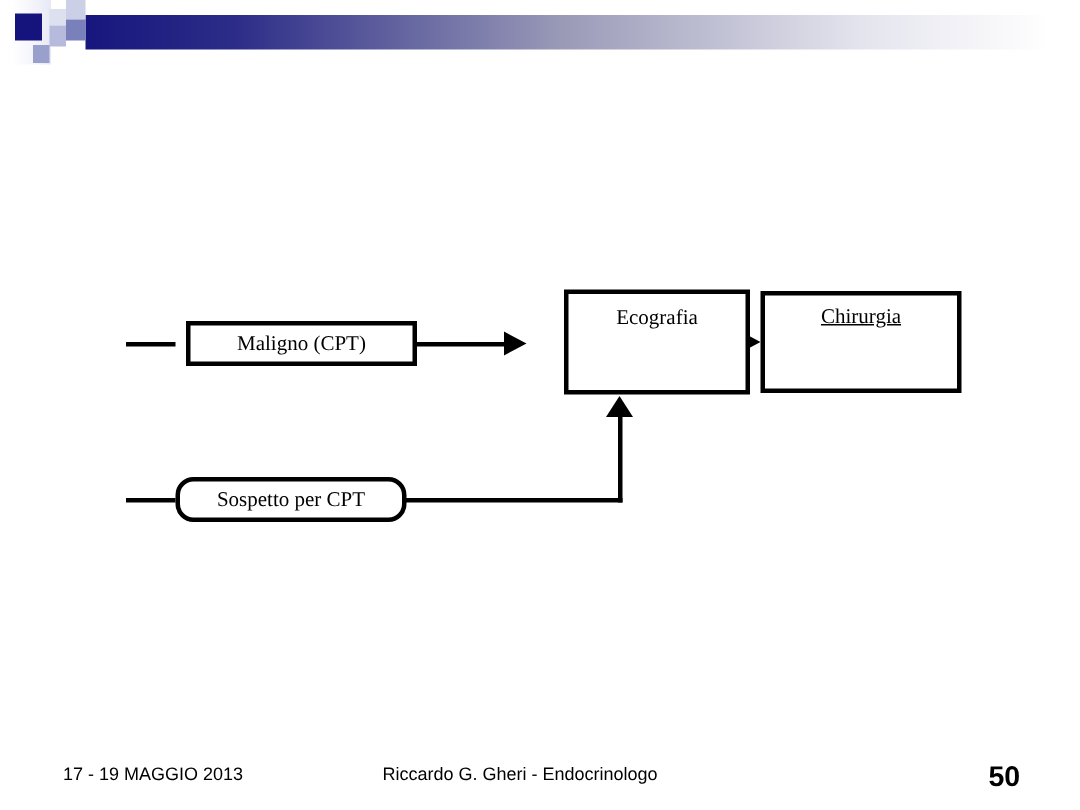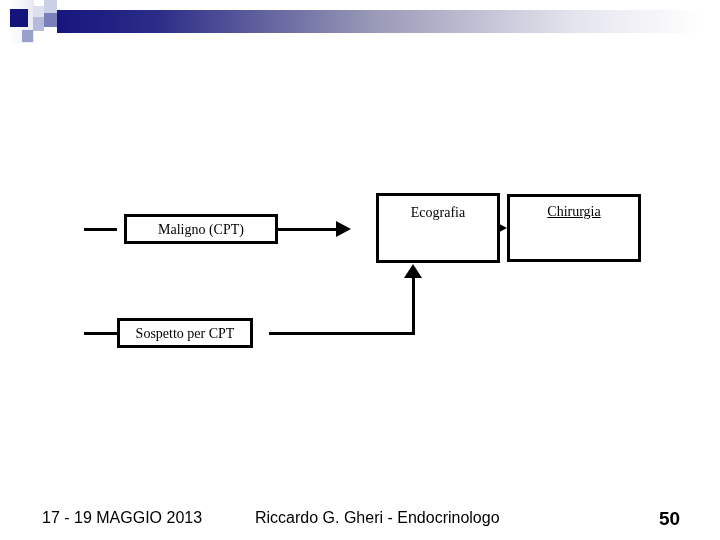--- a/index.html
+++ b/index.html
@@ -39,21 +39,21 @@
     color: #000000;
     font-family: "Liberation Serif", serif;
     font-size: 14px;
     line-height: 15px;
     text-align: center;
   }
   .fc-box.centered { display: flex; align-items: center; justify-content: center; }
   .box-maligno   { left: 124px; top: 214px; width: 154px; height: 30px; }
   .box-ecografia { left: 352px; top: 193px; width: 124px; height: 70px; padding-top: 9px; margin-left: 24px; }
   .box-chirurgia { left: 507px; top: 194px; width: 134px; height: 68px; padding-top: 7px; text-decoration: underline; }
-  .box-sospetto  { left: 117px; top: 318px; width: 136px; height: 30px; }
+  .box-sospetto  { left: 117px; top: 318px; width: 154px; height: 30px; border-radius: 12px; }
 
   .line { position: absolute; background: #000000; }
   .stub-maligno   { left: 84px;  top: 228px; width: 33px;  height: 3px; }
   .arrow1-line    { left: 269px; top: 228px; width: 68px;  height: 3px; }
   .arrow2-line    { left: 474px; top: 227px; width: 20px;  height: 3px; }
   .stub-sospetto  { left: 84px;  top: 332px; width: 33px;  height: 3px; }
   .conn-h         { left: 269px; top: 332px; width: 146px; height: 3px; }
   .conn-v         { left: 412px; top: 277px; width: 3px;   height: 58px; }
 
   .tri { position: absolute; width: 0; height: 0; }
@@ -74,21 +74,21 @@
     left: 627px; top: 226px;
     border-top: 4px solid transparent;
     border-bottom: 4px solid transparent;
     border-right: 7px solid #000000;
   }
 
   
   .footer-text {
     position: absolute;
     color: #000000;
-    font-size: 16px;
+    font-size: 12px;
     white-space: nowrap;
   }
   .footer-date   { left: 42px;  top: 509px; }
   .footer-author { left: 255px; top: 509px; }
   .footer-page   { left: 659px; top: 508px; font-size: 19px; font-weight: bold; }
 </style>
 </head>
 <body>
 
 <div class="slide">

